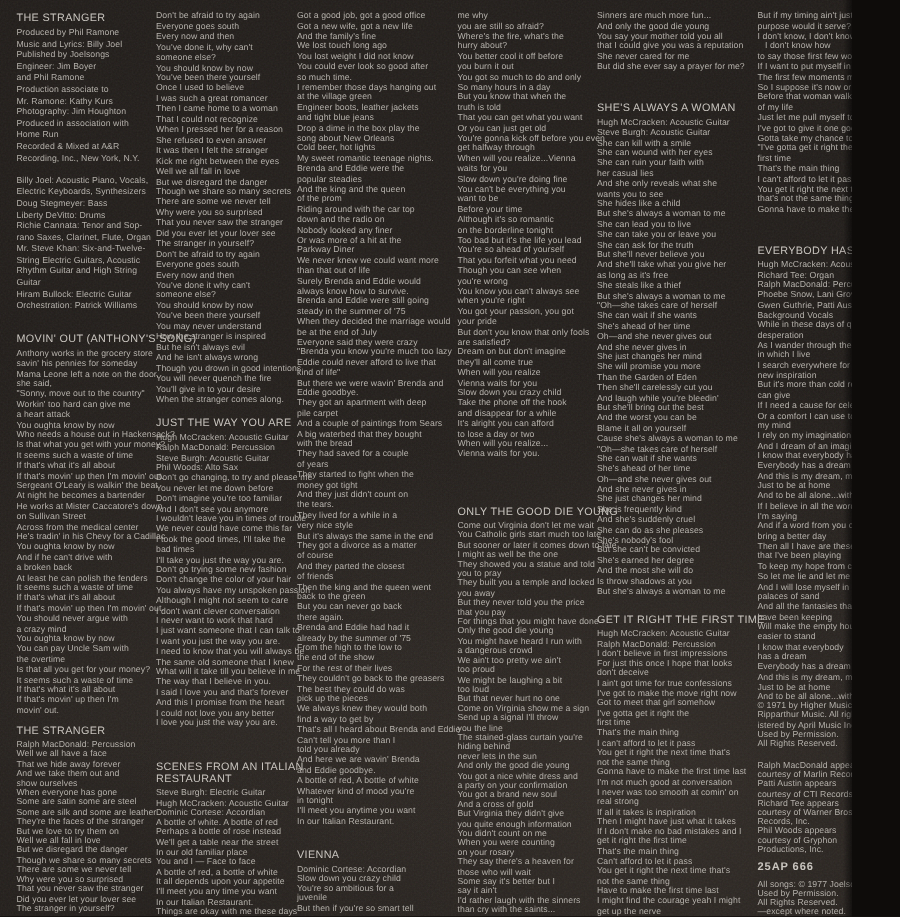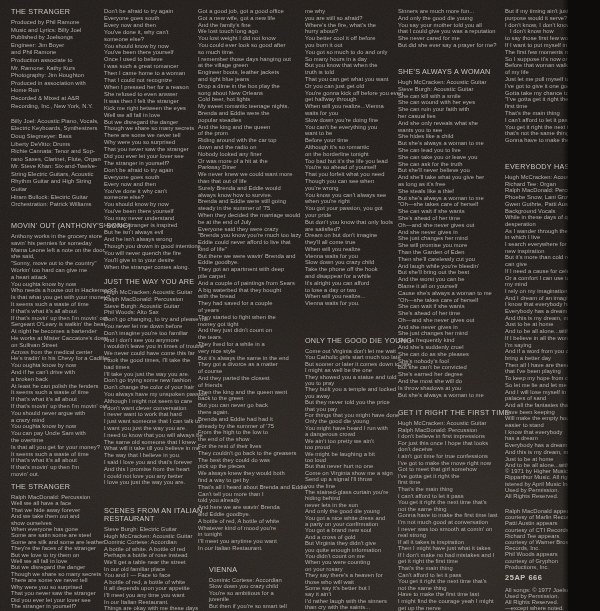--- a/index.html
+++ b/index.html
@@ -44,21 +44,21 @@
     <rect width="600" height="611" filter="url(#g)"></rect>
   </svg>
   <div id="sections">
       <div class="section" style="left: 11px; top: 8px; line-height: 7.6px;"><div class="heading last">THE STRANGER</div><div class="credit">Produced by Phil Ramone</div><div class="credit">Music and Lyrics: Billy Joel</div><div class="credit">Published by Joelsongs</div><div class="credit">Engineer: Jim Boyer</div><div class="credit">and Phil Ramone</div><div class="credit">Production associate to</div><div class="credit">Mr. Ramone: Kathy Kurs</div><div class="credit">Photography: Jim Houghton</div><div class="credit">Produced in association with</div><div class="credit">Home Run</div><div class="credit">Recorded &amp; Mixed at A&amp;R</div><div class="credit">Recording, Inc., New York, N.Y.</div><div class="credit">&nbsp;</div><div class="credit">Billy Joel: Acoustic Piano, Vocals,</div><div class="credit">Electric Keyboards, Synthesizers</div><div class="credit">Doug Stegmeyer: Bass</div><div class="credit">Liberty DeVitto: Drums</div><div class="credit">Richie Cannata: Tenor and Sop-</div><div class="credit">rano Saxes, Clarinet, Flute, Organ</div><div class="credit">Mr. Steve Khan: Six-and-Twelve-</div><div class="credit">String Electric Guitars, Acoustic</div><div class="credit">Rhythm Guitar and High String</div><div class="credit">Guitar</div><div class="credit">Hiram Bullock: Electric Guitar</div><div class="credit">Orchestration: Patrick Williams</div></div>
       <div class="section" style="left: 11px; top: 222px; line-height: 6.8px;"><div class="heading last">MOVIN' OUT (ANTHONY'S SONG)</div><div class="line">Anthony works in the grocery store</div><div class="line">savin' his pennies for someday</div><div class="line">Mama Leone left a note on the door,</div><div class="line">she said,</div><div class="line">"Sonny, move out to the country"</div><div class="line">Workin' too hard can give me</div><div class="line">a heart attack</div><div class="line">You oughta know by now</div><div class="line">Who needs a house out in Hackensack?</div><div class="line">Is that what you get with your money?</div><div class="line">It seems such a waste of time</div><div class="line">If that's what it's all about</div><div class="line">If that's movin' up then I'm movin' out.</div><div class="line">Sergeant O'Leary is walkin' the beat</div><div class="line">At night he becomes a bartender</div><div class="line">He works at Mister Caccatore's down</div><div class="line">on Sullivan Street</div><div class="line">Across from the medical center</div><div class="line">He's tradin' in his Chevy for a Cadillac</div><div class="line">You oughta know by now</div><div class="line">And if he can't drive with</div><div class="line">a broken back</div><div class="line">At least he can polish the fenders</div><div class="line">It seems such a waste of time</div><div class="line">If that's what it's all about</div><div class="line">If that's movin' up then I'm movin' out.</div><div class="line">You should never argue with</div><div class="line">a crazy mind</div><div class="line">You oughta know by now</div><div class="line">You can pay Uncle Sam with</div><div class="line">the overtime</div><div class="line">Is that all you get for your money?</div><div class="line">It seems such a waste of time</div><div class="line">If that's what it's all about</div><div class="line">If that's movin' up then I'm</div><div class="line">movin' out.</div></div>
       <div class="section" style="left: 11px; top: 483px; line-height: 6.4px;"><div class="heading last">THE STRANGER</div><div class="credit">Ralph MacDonald: Percussion</div><div class="line">Well we all have a face</div><div class="line">That we hide away forever</div><div class="line">And we take them out and</div><div class="line">show ourselves</div><div class="line">When everyone has gone</div><div class="line">Some are satin some are steel</div><div class="line">Some are silk and some are leather</div><div class="line">They're the faces of the stranger</div><div class="line">But we love to try them on</div><div class="line">Well we all fall in love</div><div class="line">But we disregard the danger</div><div class="line">Though we share so many secrets</div><div class="line">There are some we never tell</div><div class="line">Why were you so surprised</div><div class="line">That you never saw the stranger</div><div class="line">Did you ever let your lover see</div><div class="line">The stranger in yourself?</div></div>
       <div class="section" style="left: 104px; top: 8px; line-height: 6.9px;"><div class="line">Don't be afraid to try again</div><div class="line">Everyone goes south</div><div class="line">Every now and then</div><div class="line">You've done it, why can't</div><div class="line">someone else?</div><div class="line">You should know by now</div><div class="line">You've been there yourself</div><div class="line">Once I used to believe</div><div class="line">I was such a great romancer</div><div class="line">Then I came home to a woman</div><div class="line">That I could not recognize</div><div class="line">When I pressed her for a reason</div><div class="line">She refused to even answer</div><div class="line">It was then I felt the stranger</div><div class="line">Kick me right between the eyes</div><div class="line">Well we all fall in love</div><div class="line">But we disregard the danger</div><div class="line">Though we share so many secrets</div><div class="line">There are some we never tell</div><div class="line">Why were you so surprised</div><div class="line">That you never saw the stranger</div><div class="line">Did you ever let your lover see</div><div class="line">The stranger in yourself?</div><div class="line">Don't be afraid to try again</div><div class="line">Everyone goes south</div><div class="line">Every now and then</div><div class="line">You've done it why can't</div><div class="line">someone else?</div><div class="line">You should know by now</div><div class="line">You've been there yourself</div><div class="line">You may never understand</div><div class="line">How the stranger is inspired</div><div class="line">But he isn't always evil</div><div class="line">And he isn't always wrong</div><div class="line">Though you drown in good intentions</div><div class="line">You will never quench the fire</div><div class="line">You'll give in to your desire</div><div class="line">When the stranger comes along.</div></div>
       <div class="section" style="left: 104px; top: 278px; line-height: 6.8px;"><div class="heading last">JUST THE WAY YOU ARE</div><div class="credit">Hugh McCracken: Acoustic Guitar</div><div class="credit">Ralph MacDonald: Percussion</div><div class="credit">Steve Burgh: Acoustic Guitar</div><div class="credit">Phil Woods: Alto Sax</div><div class="line">Don't go changing, to try and please me</div><div class="line">You never let me down before</div><div class="line">Don't imagine you're too familiar</div><div class="line">And I don't see you anymore</div><div class="line">I wouldn't leave you in times of trouble</div><div class="line">We never could have come this far</div><div class="line">I took the good times, I'll take the</div><div class="line">bad times</div><div class="line">I'll take you just the way you are.</div><div class="line">Don't go trying some new fashion</div><div class="line">Don't change the color of your hair</div><div class="line">You always have my unspoken passion</div><div class="line">Although I might not seem to care</div><div class="line">I don't want clever conversation</div><div class="line">I never want to work that hard</div><div class="line">I just want someone that I can talk to</div><div class="line">I want you just the way you are.</div><div class="line">I need to know that you will always be</div><div class="line">The same old someone that I knew</div><div class="line">What will it take till you believe in me</div><div class="line">The way that I believe in you.</div><div class="line">I said I love you and that's forever</div><div class="line">And this I promise from the heart</div><div class="line">I could not love you any better</div><div class="line">I love you just the way you are.</div></div>
       <div class="section" style="left: 104px; top: 507px; line-height: 6.6px;"><div class="heading">SCENES FROM AN ITALIAN</div><div class="heading last">RESTAURANT</div><div class="credit">Steve Burgh: Electric Guitar</div><div class="credit">Hugh McCracken: Acoustic Guitar</div><div class="credit">Dominic Cortese: Accordian</div><div class="line">A bottle of white. A bottle of red</div><div class="line">Perhaps a bottle of rose instead</div><div class="line">We'll get a table near the street</div><div class="line">In our old familiar place</div><div class="line">You and I — Face to face</div><div class="line">A bottle of red, a bottle of white</div><div class="line">It all depends upon your appetite</div><div class="line">I'll meet you any time you want</div><div class="line">In our Italian Restaurant.</div><div class="line">Things are okay with me these days</div></div>
       <div class="section" style="left: 198px; top: 8px; line-height: 6.8px;"><div class="line">Got a good job, got a good office</div><div class="line">Got a new wife, got a new life</div><div class="line">And the family's fine</div><div class="line">We lost touch long ago</div><div class="line">You lost weight I did not know</div><div class="line">You could ever look so good after</div><div class="line">so much time.</div><div class="line">I remember those days hanging out</div><div class="line">at the village green</div><div class="line">Engineer boots, leather jackets</div><div class="line">and tight blue jeans</div><div class="line">Drop a dime in the box play the</div><div class="line">song about New Orleans</div><div class="line">Cold beer, hot lights</div><div class="line">My sweet romantic teenage nights.</div><div class="line">Brenda and Eddie were the</div><div class="line">popular steadies</div><div class="line">And the king and the queen</div><div class="line">of the prom</div><div class="line">Riding around with the car top</div><div class="line">down and the radio on</div><div class="line">Nobody looked any finer</div><div class="line">Or was more of a hit at the</div><div class="line">Parkway Diner</div><div class="line">We never knew we could want more</div><div class="line">than that out of life</div><div class="line">Surely Brenda and Eddie would</div><div class="line">always know how to survive.</div><div class="line">Brenda and Eddie were still going</div><div class="line">steady in the summer of '75</div><div class="line">When they decided the marriage would</div><div class="line">be at the end of July</div><div class="line">Everyone said they were crazy</div><div class="line">"Brenda you know you're much too lazy</div><div class="line">Eddie could never afford to live that</div><div class="line">kind of life"</div><div class="line">But there we were wavin' Brenda and</div><div class="line">Eddie goodbye.</div><div class="line">They got an apartment with deep</div><div class="line">pile carpet</div><div class="line">And a couple of paintings from Sears</div><div class="line">A big waterbed that they bought</div><div class="line">with the bread</div><div class="line">They had saved for a couple</div><div class="line">of years</div><div class="line">They started to fight when the</div><div class="line">money got tight</div><div class="line">And they just didn't count on</div><div class="line">the tears.</div><div class="line">They lived for a while in a</div><div class="line">very nice style</div><div class="line">But it's always the same in the end</div><div class="line">They got a divorce as a matter</div><div class="line">of course</div><div class="line">And they parted the closest</div><div class="line">of friends</div><div class="line">Then the king and the queen went</div><div class="line">back to the green</div><div class="line">But you can never go back</div><div class="line">there again.</div><div class="line">Brenda and Eddie had had it</div><div class="line">already by the summer of '75</div><div class="line">From the high to the low to</div><div class="line">the end of the show</div><div class="line">For the rest of their lives</div><div class="line">They couldn't go back to the greasers</div><div class="line">The best they could do was</div><div class="line">pick up the pieces</div><div class="line">We always knew they would both</div><div class="line">find a way to get by</div><div class="line">That's all I heard about Brenda and Eddie</div><div class="line">Can't tell you more than I</div><div class="line">told you already</div><div class="line">And here we are wavin' Brenda</div><div class="line">and Eddie goodbye.</div><div class="line">A bottle of red, A bottle of white</div><div class="line">Whatever kind of mood you're</div><div class="line">in tonight</div><div class="line">I'll meet you anytime you want</div><div class="line">In our Italian Restaurant.</div></div>
-      <div class="section" style="left: 209px; top: 566px; line-height: 6.4px;"><div class="heading last">VIENNA</div><div class="credit">Dominic Cortese: Accordian</div><div class="line">Slow down you crazy child</div><div class="line">You're so ambitious for a</div><div class="line">juvenile</div><div class="line">But then if you're so smart tell</div></div>
+      <div class="section" style="left: 198px; top: 566px; line-height: 6.4px;"><div class="heading last">VIENNA</div><div class="credit">Dominic Cortese: Accordian</div><div class="line">Slow down you crazy child</div><div class="line">You're so ambitious for a</div><div class="line">juvenile</div><div class="line">But then if you're so smart tell</div></div>
       <div class="section" style="left: 305px; top: 8px; line-height: 6.8px;"><div class="line">me why</div><div class="line">you are still so afraid?</div><div class="line">Where's the fire, what's the</div><div class="line">hurry about?</div><div class="line">You better cool it off before</div><div class="line">you burn it out</div><div class="line">You got so much to do and only</div><div class="line">So many hours in a day</div><div class="line">But you know that when the</div><div class="line">truth is told</div><div class="line">That you can get what you want</div><div class="line">Or you can just get old</div><div class="line">You're gonna kick off before you even</div><div class="line">get halfway through</div><div class="line">When will you realize...Vienna</div><div class="line">waits for you</div><div class="line">Slow down you're doing fine</div><div class="line">You can't be everything you</div><div class="line">want to be</div><div class="line">Before your time</div><div class="line">Although it's so romantic</div><div class="line">on the borderline tonight</div><div class="line">Too bad but it's the life you lead</div><div class="line">You're so ahead of yourself</div><div class="line">That you forfeit what you need</div><div class="line">Though you can see when</div><div class="line">you're wrong</div><div class="line">You know you can't always see</div><div class="line">when you're right</div><div class="line">You got your passion, you got</div><div class="line">your pride</div><div class="line">But don't you know that only fools</div><div class="line">are satisfied?</div><div class="line">Dream on but don't imagine</div><div class="line">they'll all come true</div><div class="line">When will you realize</div><div class="line">Vienna waits for you</div><div class="line">Slow down you crazy child</div><div class="line">Take the phone off the hook</div><div class="line">and disappear for a while</div><div class="line">It's alright you can afford</div><div class="line">to lose a day or two</div><div class="line">When will you realize...</div><div class="line">Vienna waits for you.</div></div>
       <div class="section" style="left: 305px; top: 337px; line-height: 6.4px;"><div class="heading last">ONLY THE GOOD DIE YOUNG</div><div class="line">Come out Virginia don't let me wait</div><div class="line">You Catholic girls start much too late</div><div class="line">But sooner or later it comes down to fate</div><div class="line">I might as well be the one</div><div class="line">They showed you a statue and told</div><div class="line">you to pray</div><div class="line">They built you a temple and locked</div><div class="line">you away</div><div class="line">But they never told you the price</div><div class="line">that you pay</div><div class="line">For things that you might have done</div><div class="line">Only the good die young</div><div class="line">You might have heard I run with</div><div class="line">a dangerous crowd</div><div class="line">We ain't too pretty we ain't</div><div class="line">too proud</div><div class="line">We might be laughing a bit</div><div class="line">too loud</div><div class="line">But that never hurt no one</div><div class="line">Come on Virginia show me a sign</div><div class="line">Send up a signal I'll throw</div><div class="line">you the line</div><div class="line">The stained-glass curtain you're</div><div class="line">hiding behind</div><div class="line">never lets in the sun</div><div class="line">And only the good die young</div><div class="line">You got a nice white dress and</div><div class="line">a party on your confirmation</div><div class="line">You got a brand new soul</div><div class="line">And a cross of gold</div><div class="line">But Virginia they didn't give</div><div class="line">you quite enough information</div><div class="line">You didn't count on me</div><div class="line">When you were counting</div><div class="line">on your rosary</div><div class="line">They say there's a heaven for</div><div class="line">those who will wait</div><div class="line">Some say it's better but I</div><div class="line">say it ain't</div><div class="line">I'd rather laugh with the sinners</div><div class="line">than cry with the saints...</div></div>
       <div class="section" style="left: 398px; top: 8px; line-height: 6.8px;"><div class="line">Sinners are much more fun...</div><div class="line">And only the good die young</div><div class="line">You say your mother told you all</div><div class="line">that I could give you was a reputation</div><div class="line">She never cared for me</div><div class="line">But did she ever say a prayer for me?</div></div>
       <div class="section" style="left: 398px; top: 68px; line-height: 6.8px;"><div class="heading last">SHE'S ALWAYS A WOMAN</div><div class="credit">Hugh McCracken: Acoustic Guitar</div><div class="credit">Steve Burgh: Acoustic Guitar</div><div class="line">She can kill with a smile</div><div class="line">She can wound with her eyes</div><div class="line">She can ruin your faith with</div><div class="line">her casual lies</div><div class="line">And she only reveals what she</div><div class="line">wants you to see</div><div class="line">She hides like a child</div><div class="line">But she's always a woman to me</div><div class="line">She can lead you to live</div><div class="line">She can take you or leave you</div><div class="line">She can ask for the truth</div><div class="line">But she'll never believe you</div><div class="line">And she'll take what you give her</div><div class="line">as long as it's free</div><div class="line">She steals like a thief</div><div class="line">But she's always a woman to me</div><div class="line">"Oh—she takes care of herself</div><div class="line">She can wait if she wants</div><div class="line">She's ahead of her time</div><div class="line">Oh—and she never gives out</div><div class="line">And she never gives in</div><div class="line">She just changes her mind</div><div class="line">She will promise you more</div><div class="line">Than the Garden of Eden</div><div class="line">Then she'll carelessly cut you</div><div class="line">And laugh while you're bleedin'</div><div class="line">But she'll bring out the best</div><div class="line">And the worst you can be</div><div class="line">Blame it all on yourself</div><div class="line">Cause she's always a woman to me</div><div class="line">"Oh—she takes care of herself</div><div class="line">She can wait if she wants</div><div class="line">She's ahead of her time</div><div class="line">Oh—and she never gives out</div><div class="line">And she never gives in</div><div class="line">She just changes her mind</div><div class="line">She is frequently kind</div><div class="line">And she's suddenly cruel</div><div class="line">She can do as she pleases</div><div class="line">She's nobody's fool</div><div class="line">But she can't be convicted</div><div class="line">She's earned her degree</div><div class="line">And the most she will do</div><div class="line">Is throw shadows at you</div><div class="line">But she's always a woman to me</div></div>
       <div class="section" style="left: 398px; top: 409px; line-height: 6.6px;"><div class="heading last">GET IT RIGHT THE FIRST TIME</div><div class="credit">Hugh McCracken: Acoustic Guitar</div><div class="credit">Ralph MacDonald: Percussion</div><div class="line">I don't believe in first impressions</div><div class="line">For just this once I hope that looks</div><div class="line">don't deceive</div><div class="line">I ain't got time for true confessions</div><div class="line">I've got to make the move right now</div><div class="line">Got to meet that girl somehow</div><div class="line">I've gotta get it right the</div><div class="line">first time</div><div class="line">That's the main thing</div><div class="line">I can't afford to let it pass</div><div class="line">You get it right the next time that's</div><div class="line">not the same thing</div><div class="line">Gonna have to make the first time last</div><div class="line">I'm not much good at conversation</div><div class="line">I never was too smooth at comin' on</div><div class="line">real strong</div><div class="line">If all it takes is inspiration</div><div class="line">Then I might have just what it takes</div><div class="line">If I don't make no bad mistakes and I</div><div class="line">get it right the first time</div><div class="line">That's the main thing</div><div class="line">Can't afford to let it pass</div><div class="line">You get it right the next time that's</div><div class="line">not the same thing</div><div class="line">Have to make the first time last</div><div class="line">I might find the courage yeah I might</div><div class="line">get up the nerve</div></div>
       <div class="section" style="left: 505px; top: 8px; line-height: 6.8px;"><div class="line">But if my timing ain't just right what</div><div class="line">purpose would it serve?</div><div class="line">I don't know, I don't know,</div><div class="line">   I don't know how</div><div class="line">to say those first few words</div><div class="line">If I want to put myself in touch</div><div class="line">The first few moments mean so much</div><div class="line">So I suppose it's now or never</div><div class="line">Before that woman walks right out</div><div class="line">of my life</div><div class="line">Just let me pull myself together</div><div class="line">I've got to give it one good try</div><div class="line">Gotta take my chance tonight</div><div class="line">"I've gotta get it right the</div><div class="line">first time</div><div class="line">That's the main thing</div><div class="line">I can't afford to let it pass</div><div class="line">You get it right the next time</div><div class="line">that's not the same thing</div><div class="line">Gonna have to make the first time last</div></div>
       <div class="section" style="left: 505px; top: 163px; line-height: 6.7px;"><div class="heading last">EVERYBODY HAS A DREAM</div><div class="credit">Hugh McCracken: Acoustic Guitar</div><div class="credit">Richard Tee: Organ</div><div class="credit">Ralph MacDonald: Percussion</div><div class="credit">Phoebe Snow, Lani Groves,</div><div class="credit">Gwen Guthrie, Patti Austin:</div><div class="credit">Background Vocals</div><div class="line">While in these days of quiet</div><div class="line">desperation</div><div class="line">As I wander through the world</div><div class="line">in which I live</div><div class="line">I search everywhere for some</div><div class="line">new inspiration</div><div class="line">But it's more than cold reality</div><div class="line">can give</div><div class="line">If I need a cause for celebration</div><div class="line">Or a comfort I can use to ease</div><div class="line">my mind</div><div class="line">I rely on my imagination</div><div class="line">And I dream of an imaginary time</div><div class="line">I know that everybody has a dream</div><div class="line">Everybody has a dream</div><div class="line">And this is my dream, my own</div><div class="line">Just to be at home</div><div class="line">And to be all alone...with you</div><div class="line">If I believe in all the words</div><div class="line">I'm saying</div><div class="line">And if a word from you can</div><div class="line">bring a better day</div><div class="line">Then all I have are these games</div><div class="line">that I've been playing</div><div class="line">To keep my hope from crumbling away</div><div class="line">So let me lie and let me go on sleeping</div><div class="line">And I will lose myself in</div><div class="line">palaces of sand</div><div class="line">And all the fantasies that I</div><div class="line">have been keeping</div><div class="line">Will make the empty hours</div><div class="line">easier to stand</div><div class="line">I know that everybody</div><div class="line">has a dream</div><div class="line">Everybody has a dream</div><div class="line">And this is my dream, my own</div><div class="line">Just to be at home</div><div class="line">And to be all alone...with you</div></div>
       <div class="section" style="left: 505px; top: 468px; line-height: 6.3px;"><div class="credit">© 1971 by Higher Music and</div><div class="credit">Ripparthur Music. All rights admin-</div><div class="credit">istered by April Music Inc. (ASCAP)</div><div class="credit">Used by Permission.</div><div class="credit">All Rights Reserved.</div></div>
       <div class="section" style="left: 505px; top: 508px; line-height: 6.2px;"><div class="credit">Ralph MacDonald appears</div><div class="credit">courtesy of Marlin Records.</div><div class="credit">Patti Austin appears</div><div class="credit">courtesy of CTI Records.</div><div class="credit">Richard Tee appears</div><div class="credit">courtesy of Warner Bros.</div><div class="credit">Records, Inc.</div><div class="credit">Phil Woods appears</div><div class="credit">courtesy of Gryphon</div><div class="credit">Productions, Inc.</div></div>
       <div class="section" style="left: 505px; top: 574px; line-height: 8px;"><div class="catalog">25AP 666</div></div>

